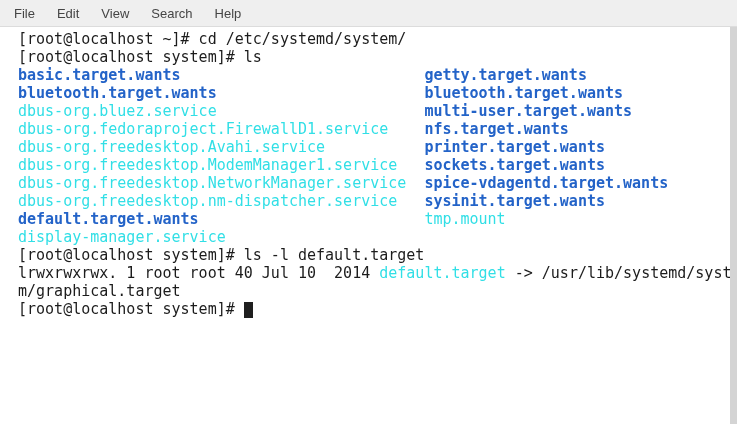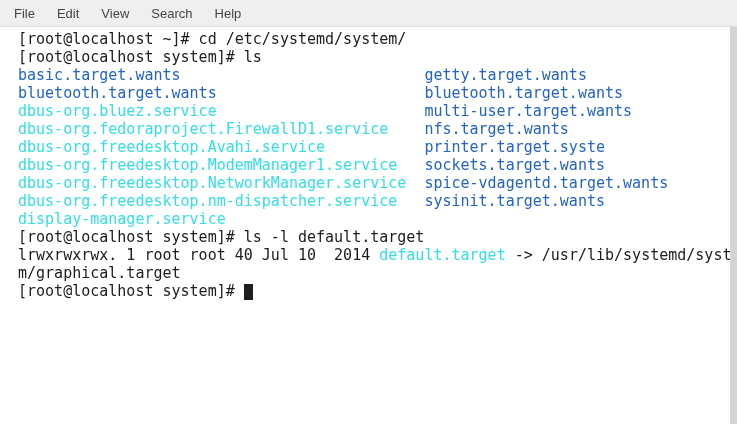--- a/index.html
+++ b/index.html
@@ -44,21 +44,21 @@
     padding: 3px 0 0 2px;
     font-family: "DejaVu Sans Mono", monospace;
     font-size: 15px;
     line-height: 18px;
     color: #1c1c1c;
     cursor: text;
     margin-left: 16px;
   }
   .line { white-space: pre; height: 18px; }
   .col1 { display: inline-block; width: 45ch; }
-  .dir  { color: #2363c8; font-weight: normal; }
+  .dir  { color: #2363c8; font-weight: bold; }
   .link { color: #31dfe6; font-weight: normal; }
   .cursor {
     display: inline-block;
     width: 9px; height: 16px;
     background: #1f1f1f;
     vertical-align: text-bottom;
   }
 </style>
 </head>
 <body>
@@ -74,24 +74,25 @@
 <div class="screen">
 
   <div class="line">[root@localhost ~]# cd /etc/systemd/system/</div>
 
   <div class="line">[root@localhost system]# ls</div>
 
   <div class="line"><span class="col1 dir">basic.target.wants</span><span class="dir">getty.target.wants</span></div>
   <div class="line"><span class="col1 dir">bluetooth.target.wants</span><span class="dir">bluetooth.target.wants</span></div>
   <div class="line"><span class="col1 link">dbus-org.bluez.service</span><span class="dir">multi-user.target.wants</span></div>
   <div class="line"><span class="col1 link">dbus-org.fedoraproject.FirewallD1.service</span><span class="dir">nfs.target.wants</span></div>
-  <div class="line"><span class="col1 link">dbus-org.freedesktop.Avahi.service</span><span class="dir">printer.target.syste</span></div>
+  <div class="line"><span class="col1 link">dbus-org.freedesktop.Avahi.service</span><span class="dir">printer.target.wants</span></div>
   <div class="line"><span class="col1 link">dbus-org.freedesktop.ModemManager1.service</span><span class="dir">sockets.target.wants</span></div>
   <div class="line"><span class="col1 link">dbus-org.freedesktop.NetworkManager.service</span><span class="dir">spice-vdagentd.target.wants</span></div>
   <div class="line"><span class="col1 link">dbus-org.freedesktop.nm-dispatcher.service</span><span class="dir">sysinit.target.wants</span></div>
+  <div class="line"><span class="col1 dir">default.target.wants</span><span class="link">tmp.mount</span></div>
   <div class="line"><span class="col1 link">display-manager.service</span></div>
 
   <div class="line">[root@localhost system]# ls -l default.target</div>
 
   <div class="line"><span>lrwxrwxrwx. 1 root root 40 Jul 10  2014 </span><span class="link">default.target</span><span> -&gt; /usr/lib/systemd/syste</span></div>
 
   <div class="line">m/graphical.target</div>
 
   <div class="line"><span>[root@localhost system]# </span><span class="cursor"></span></div>
 

